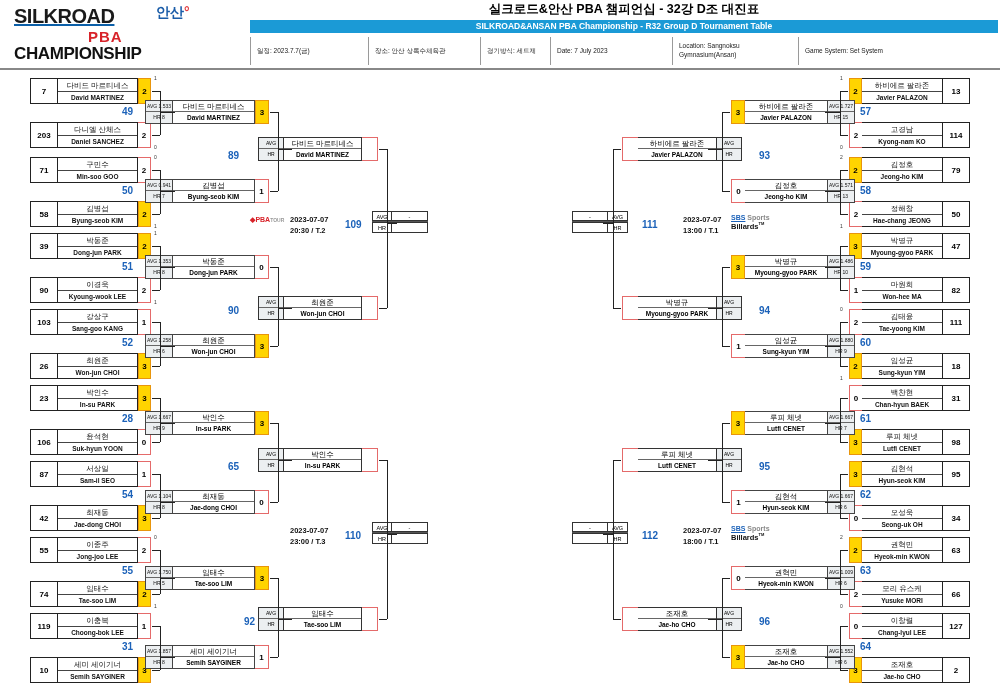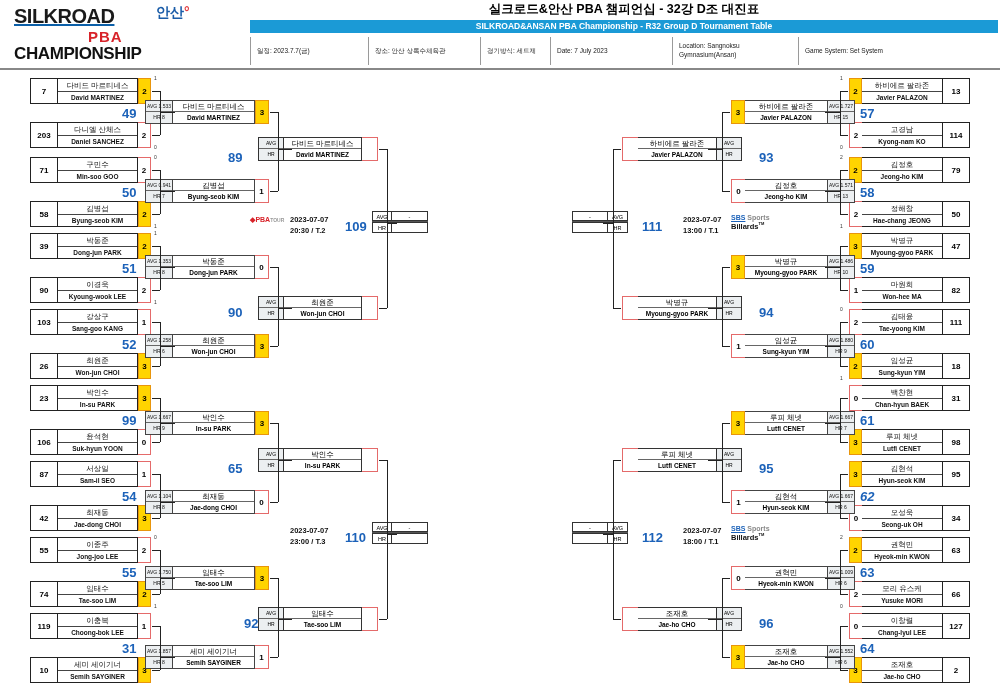--- a/index.html
+++ b/index.html
@@ -135,21 +135,21 @@
   .avgpanelr .lbl { order:2; border-left:none; border-right:1px solid #333; }
   .avgpanelr .val { order:1; border-left:1px solid #333; }
 
   
   .ln { position:absolute; background:#222; }
   .lnv { width:1px; }
   .lnh { height:1px; }
 
   
   .matchno {
-    position:absolute; color:#1c62b9; font-size:13px; font-weight:bold;
+    position:absolute; color:#1c62b9; font-size:10px; font-weight:bold;
   }
   .setmark { position:absolute; font-size:5px; color:#333; }
 
   .matchinfo { position:absolute; text-align:left; }
   .matchinfo .date { font-size:7.5px; font-weight:bold; color:#111; line-height:11px; }
   .matchinfo .time { font-size:7.5px; font-weight:bold; color:#111; line-height:11px; }
   .sbs { position:absolute; font-size:7px; font-weight:bold; }
   .sbs .s { color:#1c62b9; text-decoration:underline; }
   .sbs .sp { color:#888; }
   .sbs .bl { color:#111; display:block; font-size:7.5px; }
@@ -864,30 +864,30 @@
     <div class="ln lnh" style="left: 613px; top: 308px; width: 8px; height: 1px;"></div>
     <div class="ln lnh" style="left: 603px; top: 223px; width: 10px; height: 1px;"></div>
     <div class="ln lnh" style="left: 613px; top: 460px; width: 8px; height: 1px;"></div>
     <div class="ln lnv" style="left: 613px; top: 460px; width: 1px; height: 159px;"></div>
     <div class="ln lnh" style="left: 613px; top: 619px; width: 8px; height: 1px;"></div>
     <div class="ln lnh" style="left: 603px; top: 534px; width: 10px; height: 1px;"></div>
     <div class="matchno" style="left: 122px; top: 106px;">49</div>
     <div class="matchno" style="left: 122px; top: 185px;">50</div>
     <div class="matchno" style="left: 122px; top: 261px;">51</div>
     <div class="matchno" style="left: 122px; top: 337px;">52</div>
-    <div class="matchno" style="left: 122px; top: 413px;">99</div>
+    <div class="matchno" style="left: 122px; top: 413px;">28</div>
     <div class="matchno" style="left: 122px; top: 489px;">54</div>
     <div class="matchno" style="left: 122px; top: 565px;">55</div>
     <div class="matchno" style="left: 122px; top: 641px;">31</div>
     <div class="matchno" style="left: 860px; top: 106px;">57</div>
     <div class="matchno" style="left: 860px; top: 185px;">58</div>
     <div class="matchno" style="left: 860px; top: 261px;">59</div>
     <div class="matchno" style="left: 860px; top: 337px;">60</div>
     <div class="matchno" style="left: 860px; top: 413px;">61</div>
-    <div class="matchno" style="left: 860px; top: 489px; font-style: italic;">62</div>
+    <div class="matchno" style="left: 860px; top: 489px;">62</div>
     <div class="matchno" style="left: 860px; top: 565px;">63</div>
     <div class="matchno" style="left: 860px; top: 641px;">64</div>
     <div class="matchno" style="left: 228px; top: 150px;">89</div>
     <div class="matchno" style="left: 228px; top: 305px;">90</div>
     <div class="matchno" style="left: 228px; top: 461px;">65</div>
     <div class="matchno" style="left: 244px; top: 616px;">92</div>
     <div class="matchno" style="left: 759px; top: 150px;">93</div>
     <div class="matchno" style="left: 759px; top: 305px;">94</div>
     <div class="matchno" style="left: 759px; top: 461px;">95</div>
     <div class="matchno" style="left: 759px; top: 616px;">96</div>

